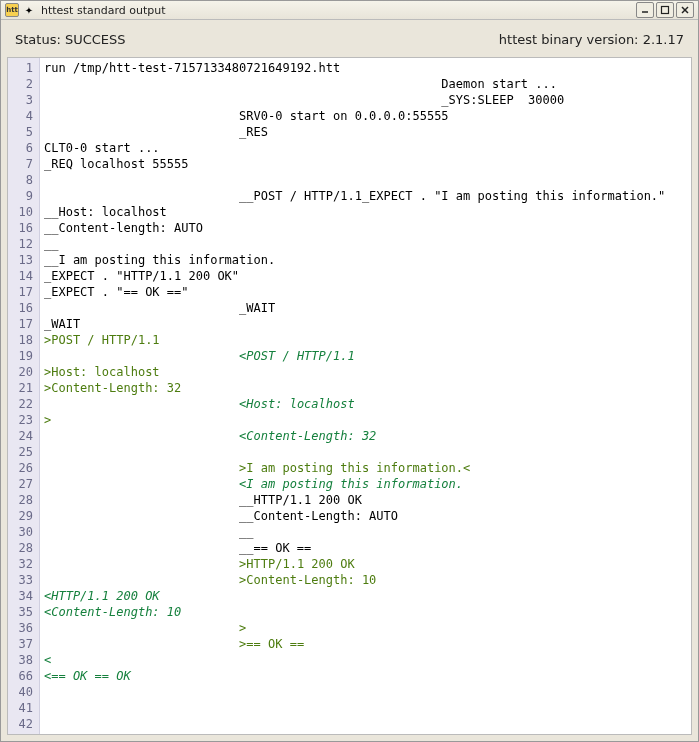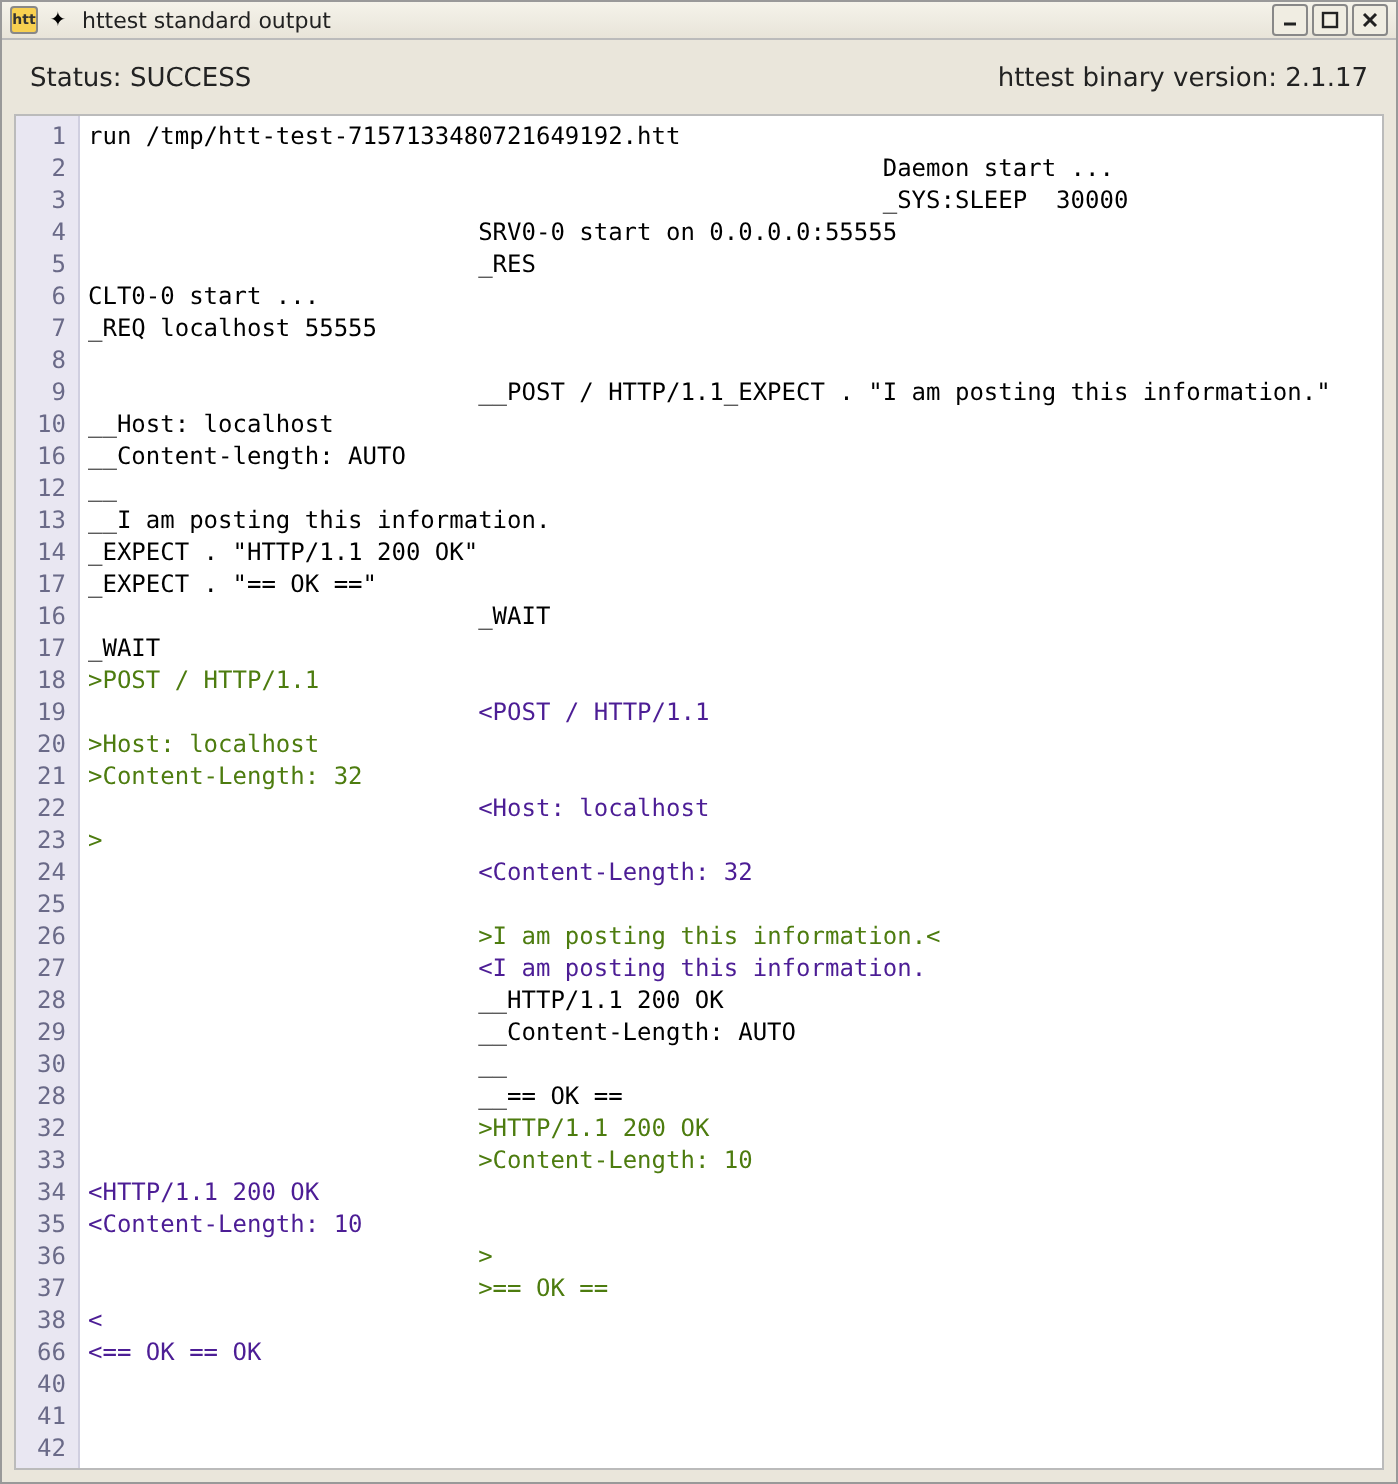--- a/index.html
+++ b/index.html
@@ -115,21 +115,21 @@
   font-size: 12px;
   color: #000;
   white-space: pre;
   overflow: hidden;
 }
 .code .row {
   height: 16px;
   line-height: 16px;
 }
 .c-blue { color: #4d7c0f; }
-.c-green { color: #4c1d95; }
+.c-green { color: #15803d; font-style: italic; }
 .c-black { color: #000; }
 </style>
 </head>
 <body>
 
 <div class="window">
   <div class="titlebar">
     <span class="titlebar-icon">htt</span>
     <span class="titlebar-deco">✦</span>
     <span class="titlebar-title">httest standard output</span>

